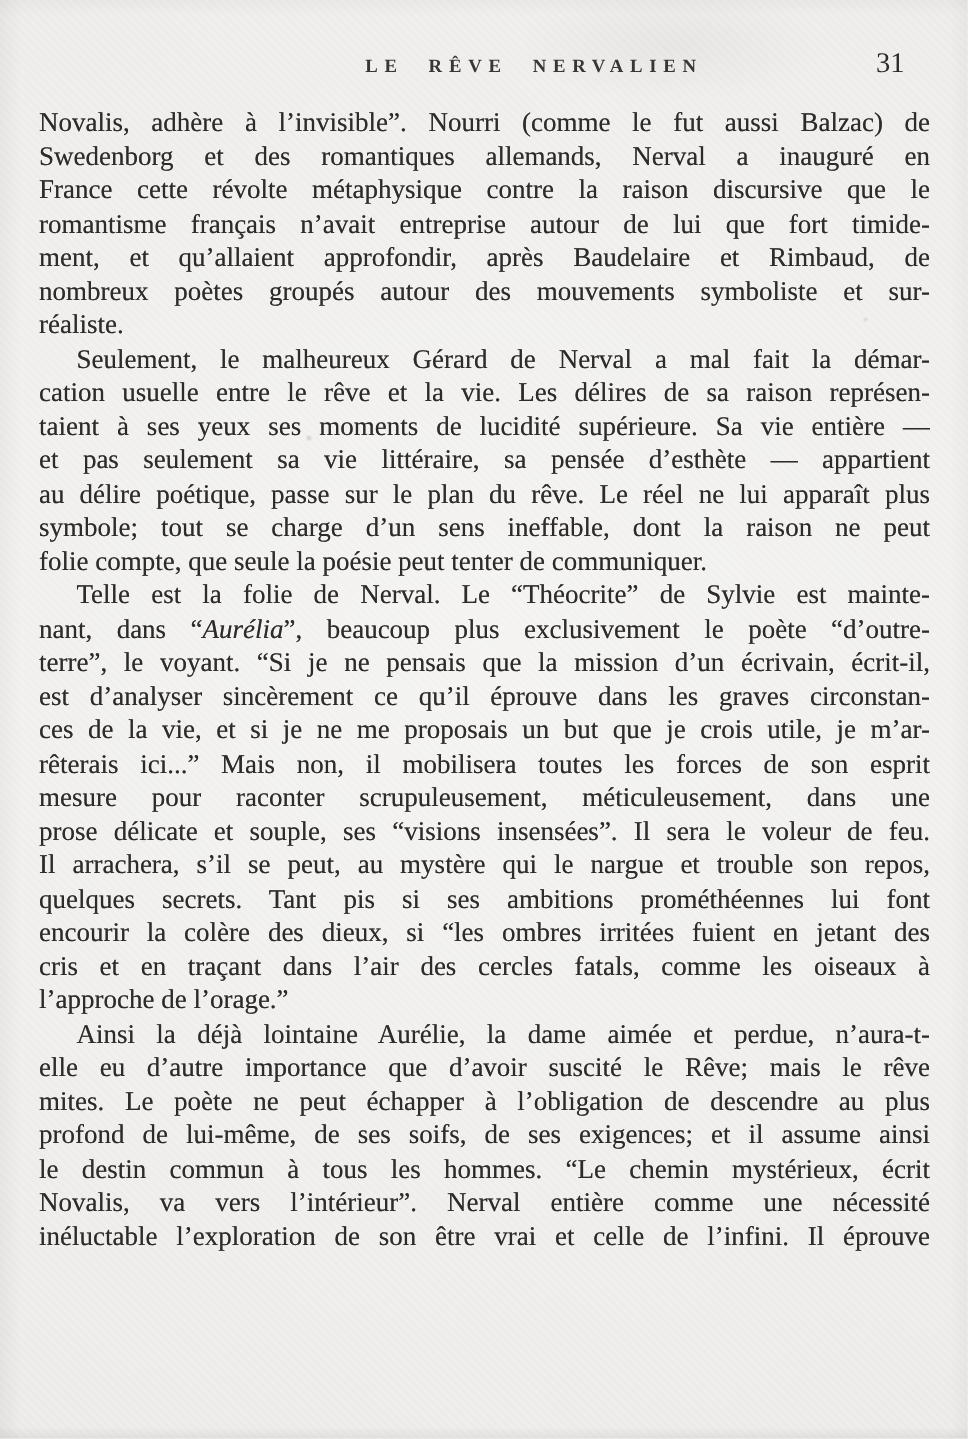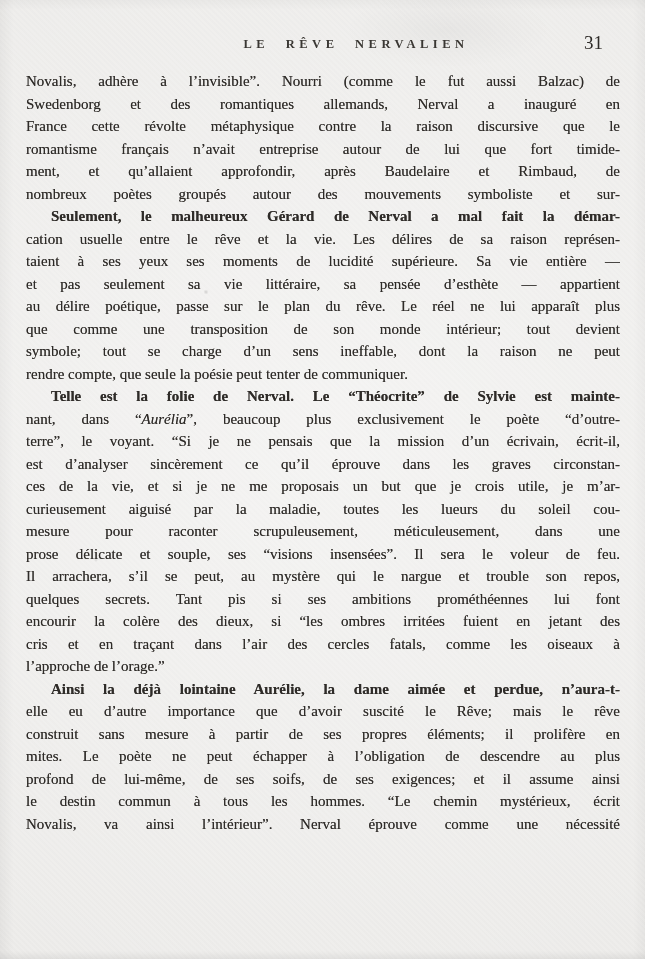--- a/index.html
+++ b/index.html
@@ -27,66 +27,66 @@
     font-size:12.5px;font-weight:700;letter-spacing:4.5px;word-spacing:9px;
     color:#3a3733;
     margin-left:41px;
   }
   .page-number{
     position:absolute;top:32px;right:42px;
     font-size:19px;color:#2e2b28;text-align:center;
   }
   .text-block{
     position:absolute;left:26px;top:70px;width:594px;
-    font-size:15px;line-height:22.5px;color:#2e2b28;
+    font-size:18px;line-height:22.5px;color:#2e2b28;
     text-shadow:0 0 0.4px rgba(46,43,40,0.65);
   }
   .ln{
     text-align:justify;text-align-last:justify;
     height:22.5px;overflow:hidden;
   }
   .ln.flush{text-align-last:left;}
-  .ln.indent{text-indent:25px;font-weight:bold;}
+  .ln.indent{text-indent:25px;}
   .ln i{}
 </style>
 </head>
 <body>
 
 <div class="page">
   <div class="running-head">LE RÊVE NERVALIEN</div>
   <div class="page-number">31</div>
   <div class="text-block">
       <div class="ln">Novalis, adhère à l’invisible”. Nourri (comme le fut aussi Balzac) de</div>
       <div class="ln">Swedenborg et des romantiques allemands, Nerval a inauguré en</div>
       <div class="ln">France cette révolte métaphysique contre la raison discursive que le</div>
       <div class="ln">romantisme français n’avait entreprise autour de lui que fort timide-</div>
       <div class="ln">ment, et qu’allaient approfondir, après Baudelaire et Rimbaud, de</div>
       <div class="ln">nombreux poètes groupés autour des mouvements symboliste et sur-</div>
+      <div class="ln flush">réaliste.</div>
       <div class="ln indent">Seulement, le malheureux Gérard de Nerval a mal fait la démar-</div>
       <div class="ln">cation usuelle entre le rêve et la vie. Les délires de sa raison représen-</div>
       <div class="ln">taient à ses yeux ses moments de lucidité supérieure. Sa vie entière —</div>
       <div class="ln">et pas seulement sa vie littéraire, sa pensée d’esthète — appartient</div>
       <div class="ln">au délire poétique, passe sur le plan du rêve. Le réel ne lui apparaît plus</div>
-      <div class="ln">que comme une transposition de son monde intérieur; tout devient</div>
       <div class="ln">symbole; tout se charge d’un sens ineffable, dont la raison ne peut</div>
-      <div class="ln flush">rendre compte, que seule la poésie peut tenter de communiquer.</div>
+      <div class="ln flush">folie compte, que seule la poésie peut tenter de communiquer.</div>
       <div class="ln indent">Telle est la folie de Nerval. Le “Théocrite” de Sylvie est mainte-</div>
       <div class="ln">nant, dans “<i>Aurélia</i>”, beaucoup plus exclusivement le poète “d’outre-</div>
       <div class="ln">terre”, le voyant. “Si je ne pensais que la mission d’un écrivain, écrit-il,</div>
       <div class="ln">est d’analyser sincèrement ce qu’il éprouve dans les graves circonstan-</div>
       <div class="ln">ces de la vie, et si je ne me proposais un but que je crois utile, je m’ar-</div>
-      <div class="ln">curieusement aiguisé par la maladie, toutes les lueurs du soleil cou-</div>
+      <div class="ln">rêterais ici...” Mais non, il mobilisera toutes les forces de son esprit</div>
       <div class="ln">mesure pour raconter scrupuleusement, méticuleusement, dans une</div>
       <div class="ln">prose délicate et souple, ses “visions insensées”. Il sera le voleur de feu.</div>
       <div class="ln">Il arrachera, s’il se peut, au mystère qui le nargue et trouble son repos,</div>
       <div class="ln">quelques secrets. Tant pis si ses ambitions prométhéennes lui font</div>
       <div class="ln">encourir la colère des dieux, si “les ombres irritées fuient en jetant des</div>
       <div class="ln">cris et en traçant dans l’air des cercles fatals, comme les oiseaux à</div>
       <div class="ln flush">l’approche de l’orage.”</div>
       <div class="ln indent">Ainsi la déjà lointaine Aurélie, la dame aimée et perdue, n’aura-t-</div>
       <div class="ln">elle eu d’autre importance que d’avoir suscité le Rêve; mais le rêve</div>
-      <div class="ln">construit sans mesure à partir de ses propres éléments; il prolifère en</div>
       <div class="ln">mites. Le poète ne peut échapper à l’obligation de descendre au plus</div>
       <div class="ln">profond de lui-même, de ses soifs, de ses exigences; et il assume ainsi</div>
       <div class="ln">le destin commun à tous les hommes. “Le chemin mystérieux, écrit</div>
-      <div class="ln">Novalis, va ainsi l’intérieur”. Nerval éprouve comme une nécessité</div>
+      <div class="ln">Novalis, va vers l’intérieur”. Nerval entière comme une nécessité</div>
+      <div class="ln">inéluctable l’exploration de son être vrai et celle de l’infini. Il éprouve</div>
     </div>
 </div>
 
 </body></html>

